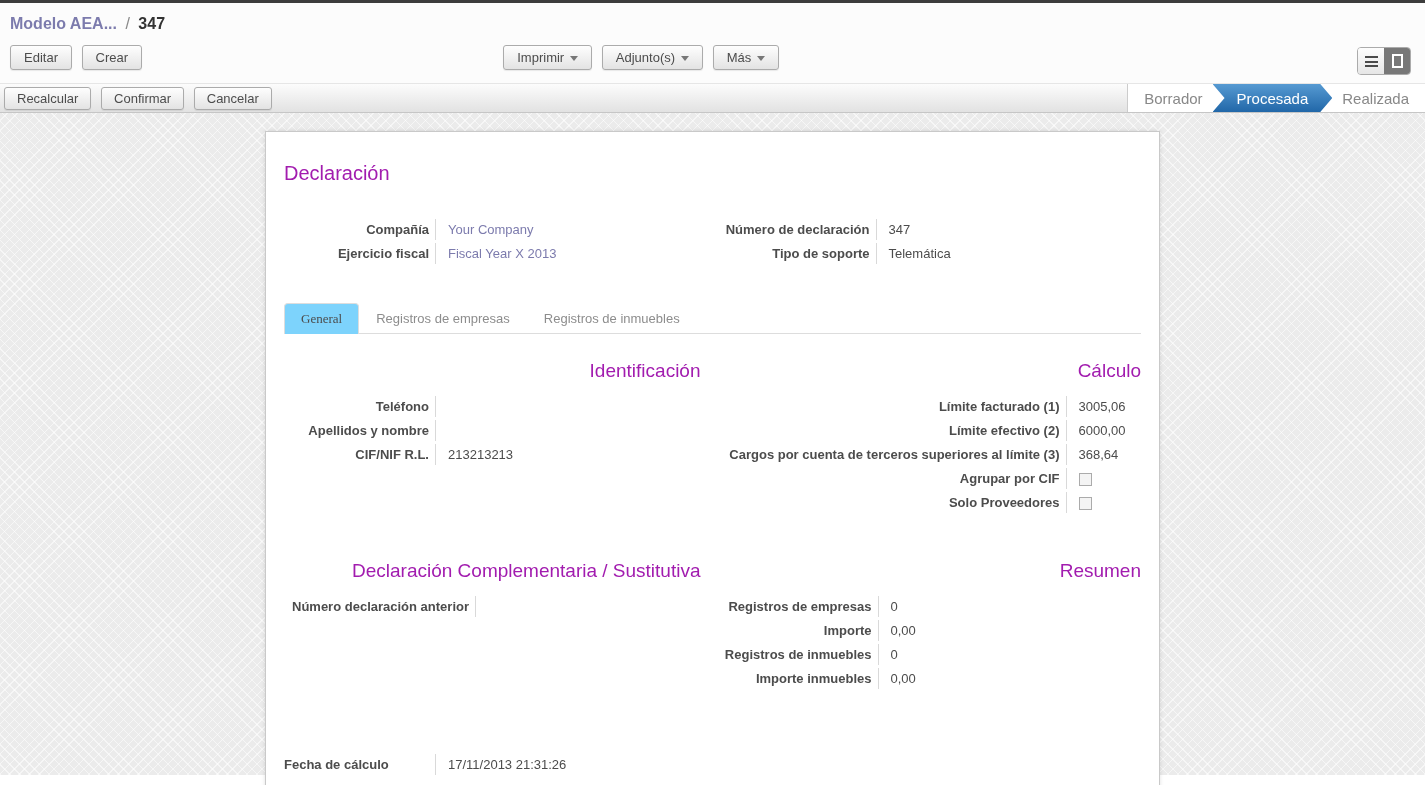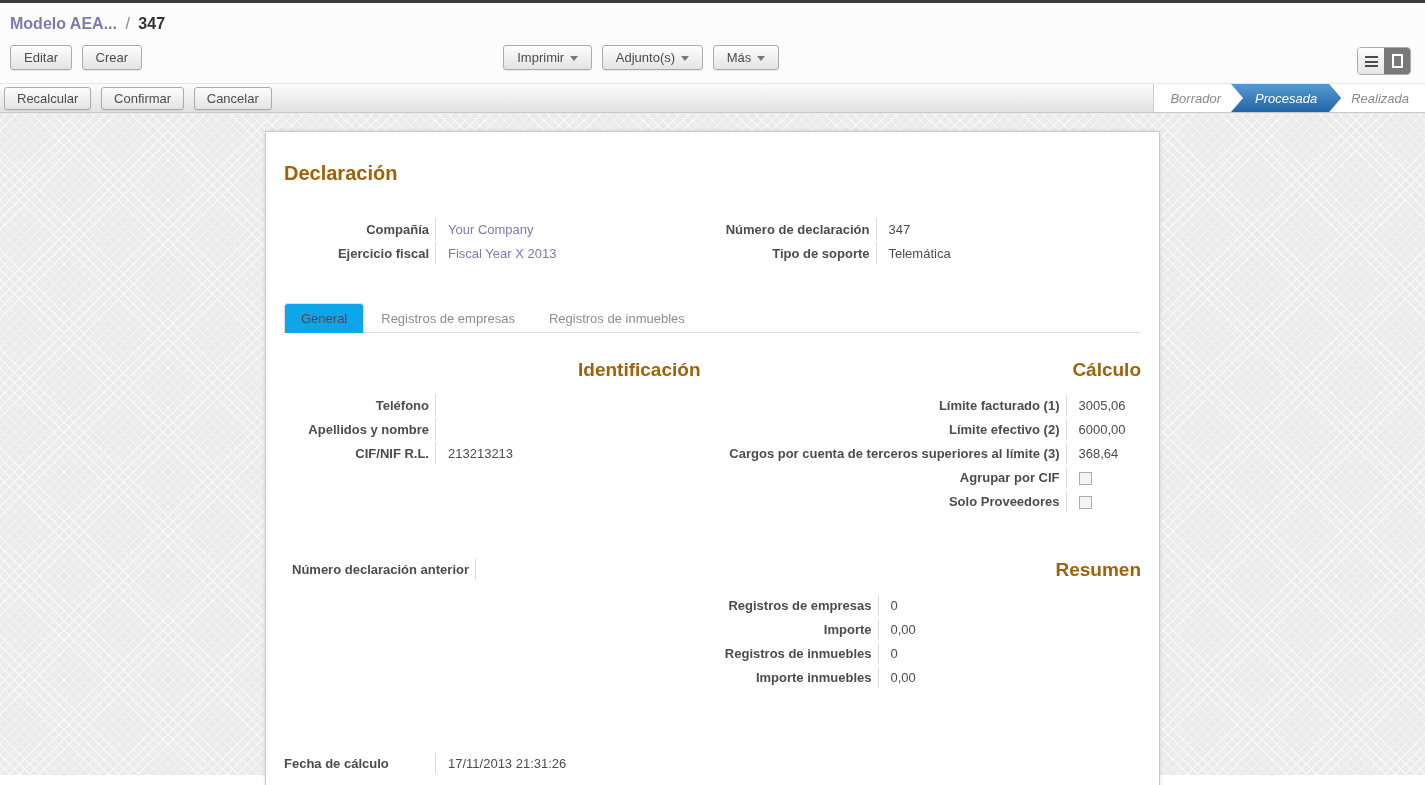--- a/index.html
+++ b/index.html
@@ -30,60 +30,60 @@
   .switch-btn { width:26px; height:26px; display:flex; align-items:center; justify-content:center; cursor:pointer; background:linear-gradient(#fdfdfd,#e6e6e6); }
   .switch-btn.active { background:#787878; }
   .icon-list { width:13px; height:11px; background:repeating-linear-gradient(#4a4a4a 0 2px, transparent 2px 4.5px); }
   .icon-form { width:11px; height:14px; border:2px solid #fff; background:transparent; }
 
   
   .toolbar2 { display:flex; height:30px; background:linear-gradient(#fcfcfc,#e2e2e2); border-top:1px solid #e6e6e6; border-bottom:1px solid #c6c6c6; align-items:center; }
   .toolbar2 .left { padding-left:4px; flex:1; }
   .toolbar2 .btn { padding:3px 12px; }
   .statusbar { display:flex; align-items:stretch; height:100%; background:#fff; border-left:1px solid #ccc; }
-  .state { display:flex; align-items:center; padding:0 16px; color:#888; font-size:13px;font-style:italic; }
+  .state { display:flex; align-items:center; padding:0 16px; color:#888; font-size:15px; }
   .state.active {
     color:#fff; padding:0 24px; margin:0 -6px;
     background:linear-gradient(#569ad2,#2167a8);
     clip-path:polygon(0 0, calc(100% - 12px) 0, 100% 50%, calc(100% - 12px) 100%, 0 100%, 12px 50%);
   }
 
   
   .content {
     height:662px; padding-top:18px;
     background-color:#ebebeb;
     background-image:
       repeating-linear-gradient(45deg, rgba(255,255,255,.55) 0 1px, transparent 1px 7px),
       repeating-linear-gradient(-45deg, rgba(255,255,255,.55) 0 1px, transparent 1px 7px);
   }
   .sheet {
     width:895px; min-height:637px; margin:0 auto; background:#fff;
     border:1px solid #c9c9c9; box-shadow:0 0 4px rgba(0,0,0,.12);
     padding:30px 18px 40px 18px;
   }
-  h1.sheet-title, h2.group-title { color:#a16207; font-weight:bold; }
+  h1.sheet-title, h2.group-title { color:#a21caf; font-weight:normal; }
   h1.sheet-title { font-size:20px; margin-bottom:34px; }
   h2.group-title { font-size:19px; margin-bottom:14px; }
 
   .two-col { display:grid; grid-template-columns:1fr 1fr; column-gap:24px;text-align:right; }
   .fgroup .frow { display:flex; min-height:24px; align-items:flex-start; }
   .flabel { font-weight:bold; color:#4c4c4c; border-right:1px solid #d9d9d9; padding:3px 6px 3px 0; flex:0 0 auto; }
   .fvalue { padding:3px 0 3px 12px; color:#4c4c4c; }
   .fvalue.link { color:#7c7bad; cursor:pointer; }
   .lw-150 .flabel { width:152px; }
   .lw-190 .flabel { width:192px; }
   .lw-340 .flabel { width:342px; }
   .lw-152 .flabel { width:154px; }
 
   .checkbox { display:inline-block; width:13px; height:13px; border:1px solid #ababab; background:#f4f4f4; margin:5px 0 0 12px; cursor:pointer; }
 
   
   .tabs { display:flex; border-bottom:1px solid #ddd; margin:36px 0 26px 0; }
   .tab { padding:7px 16px; color:#8d8d8d; cursor:pointer; border:1px solid transparent; border-bottom:none; border-radius:4px 4px 0 0; margin-bottom:-1px; }
-  .tab.active { background:#0ea5e9; color:#4c4c4c; border-color:#ddd; }
+  .tab.active { background:#7dd3fc; color:#4c4c4c; border-color:#ddd;font-family:Liberation Serif, serif; }
 
   .row2 { margin-top:44px; }
   .footer-field { margin-top:62px; }
 </style>
 </head>
 <body>
 
 <div class="top-strip"></div>
 
 <div class="page-header">
@@ -201,20 +201,21 @@
           <div class="frow">
             <span class="flabel">Solo Proveedores</span>
             <span class="checkbox"></span>
           </div>
         </div>
       </div>
     </div>
 
     <div class="two-col row2">
       <div>
+        <h2 class="group-title">Declaración Complementaria / Sustitutiva</h2>
         <div class="fgroup lw-190">
           <div class="frow">
             <span class="flabel">Número declaración anterior</span>
             <span class="fvalue"></span>
           </div>
         </div>
       </div>
 
       <div>
         <h2 class="group-title">Resumen</h2>

